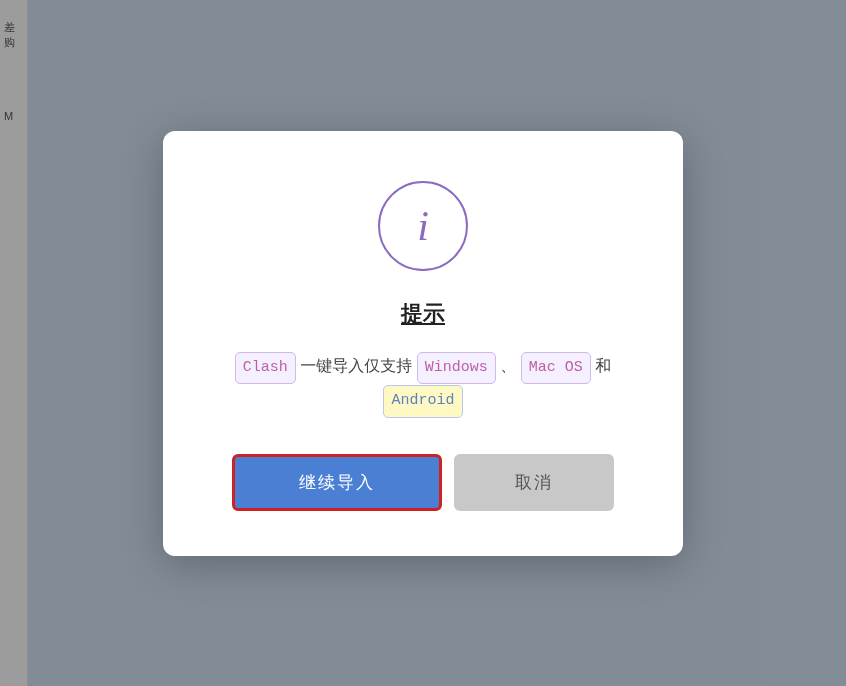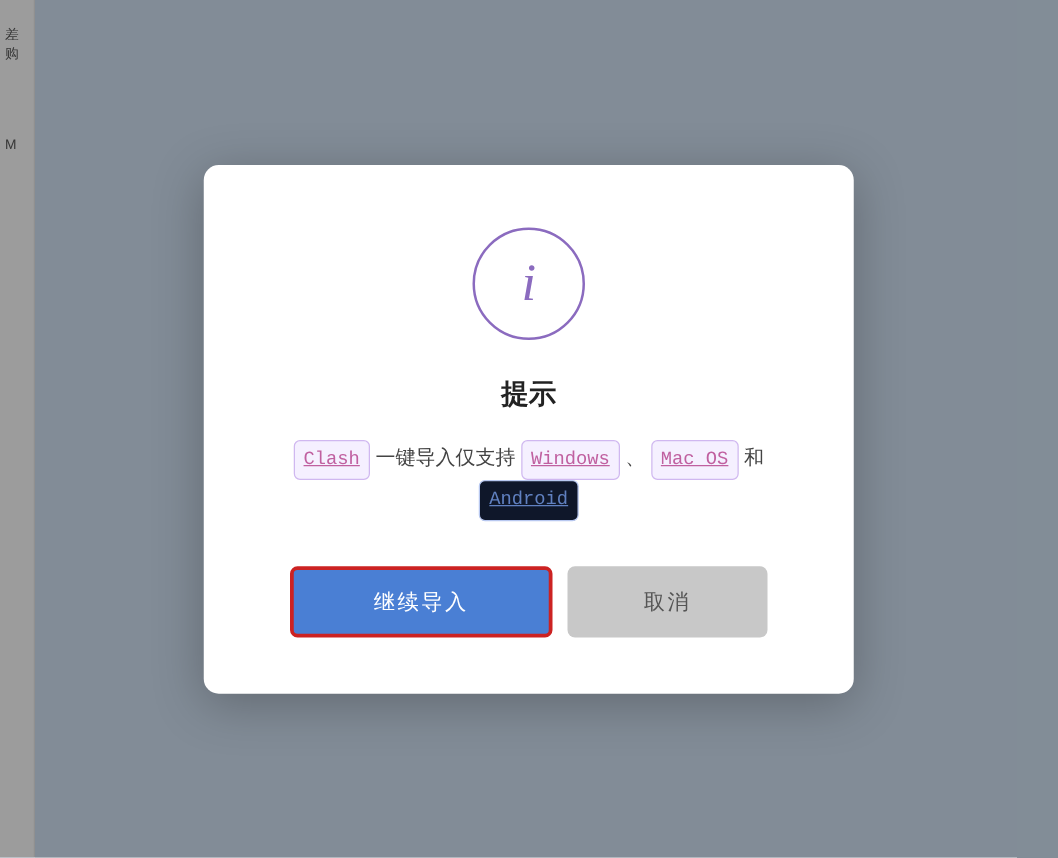--- a/index.html
+++ b/index.html
@@ -76,45 +76,45 @@
       color: #8b6bbf;
       line-height: 1;
       font-family: Georgia, serif;
     }
 
     .dialog-title {
       font-size: 22px;
       font-weight: 600;
       color: #222;
       margin-bottom: 22px;
+      text-decoration: underline;
     }
 
     .dialog-message {
       font-size: 16px;
       color: #444;
       text-align: center;
       line-height: 1.9;
       margin-bottom: 36px;
     }
 
     .tag {
       display: inline-block;
       background: #f5f0ff;
       border: 1px solid #d0b8f0;
       border-radius: 5px;
       padding: 1px 7px;
       font-family: "Courier New", monospace;
       font-size: 15px;
       color: #c060a0;
-      text-decoration: underline;
     }
 
     .tag-android {
       color: #6080c0;
-      background: #0f172a;
+      background: #fef9c3;
       border-color: #b8c8f0;
     }
 
     .buttons {
       display: flex;
       gap: 12px;
       width: 100%;
       justify-content: center;
     }
 

